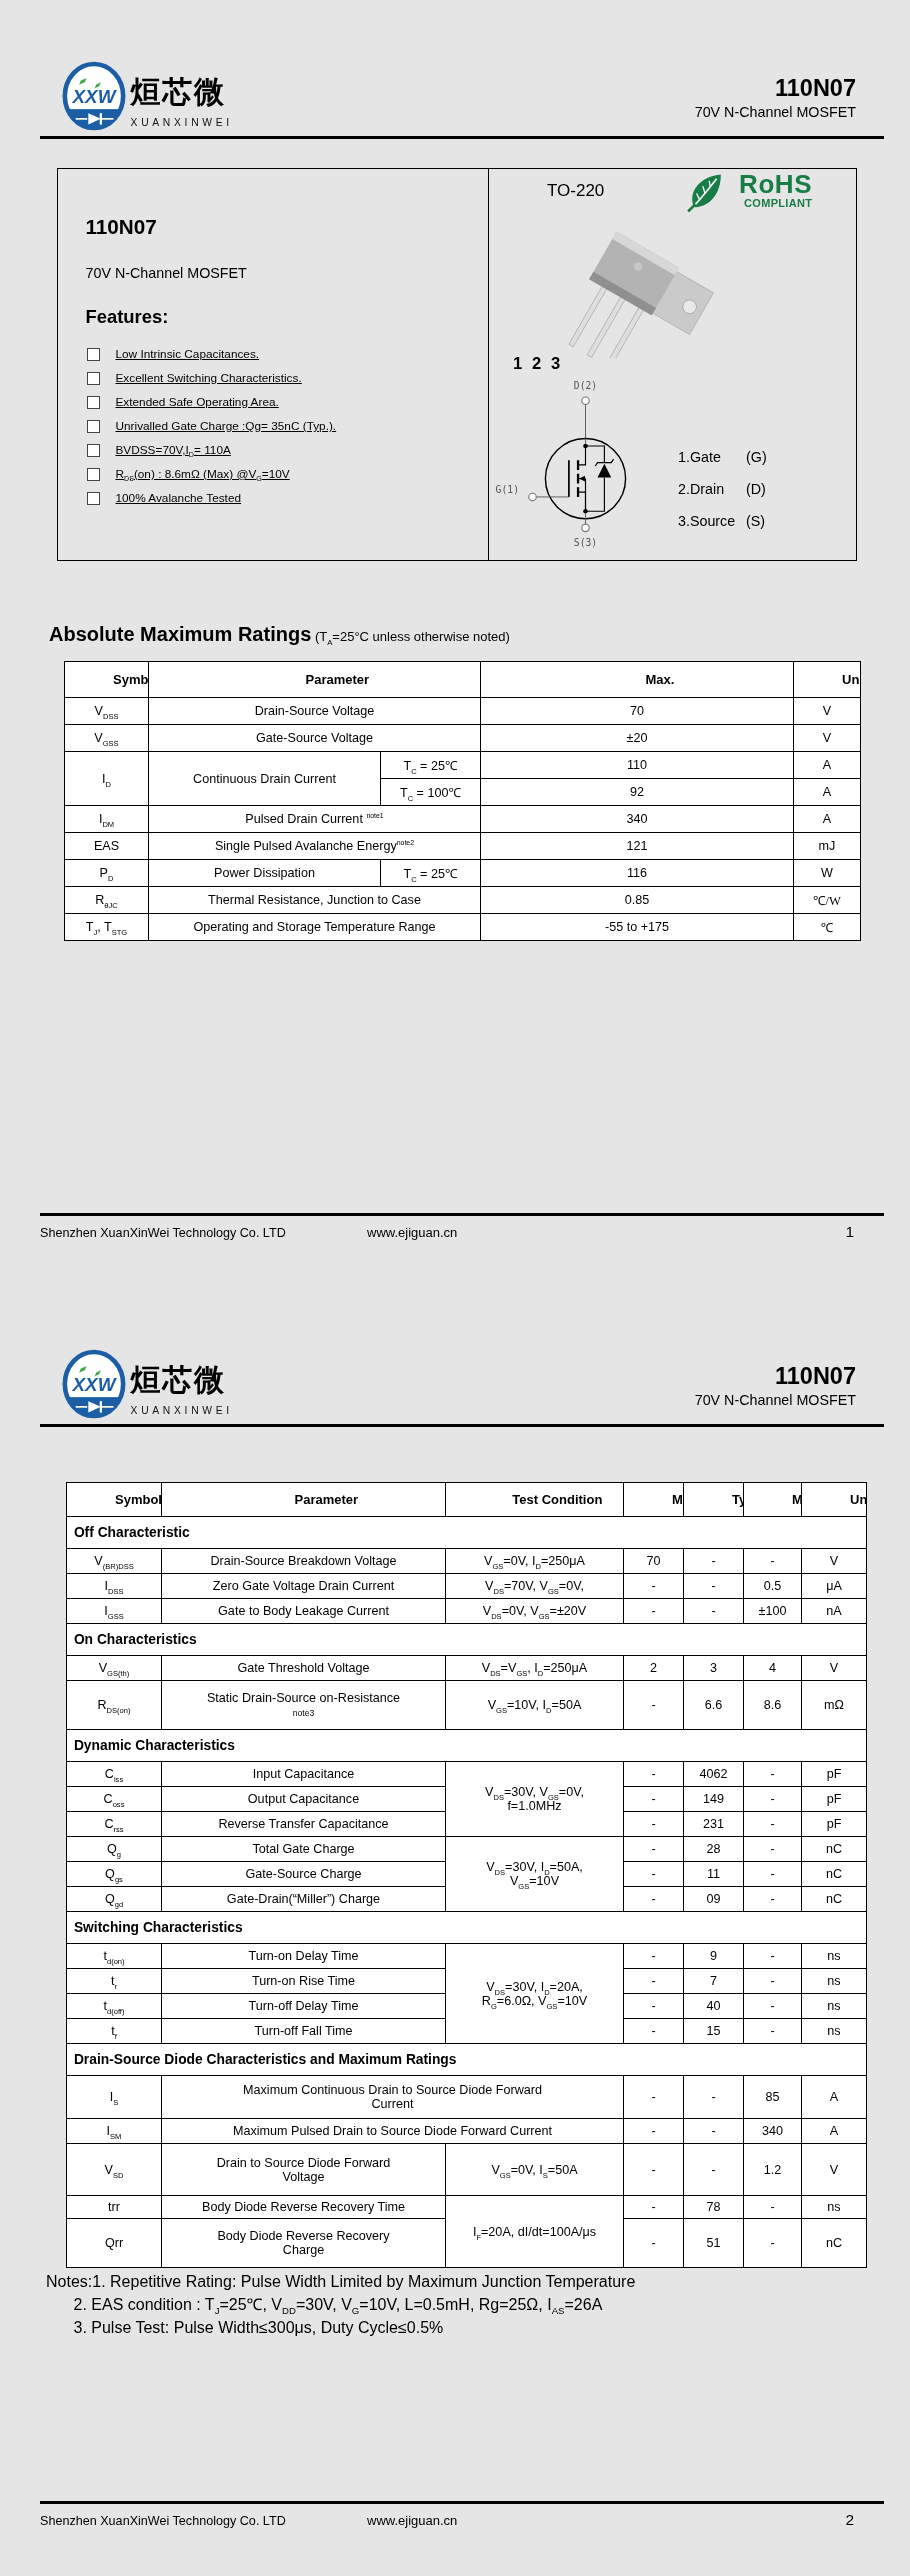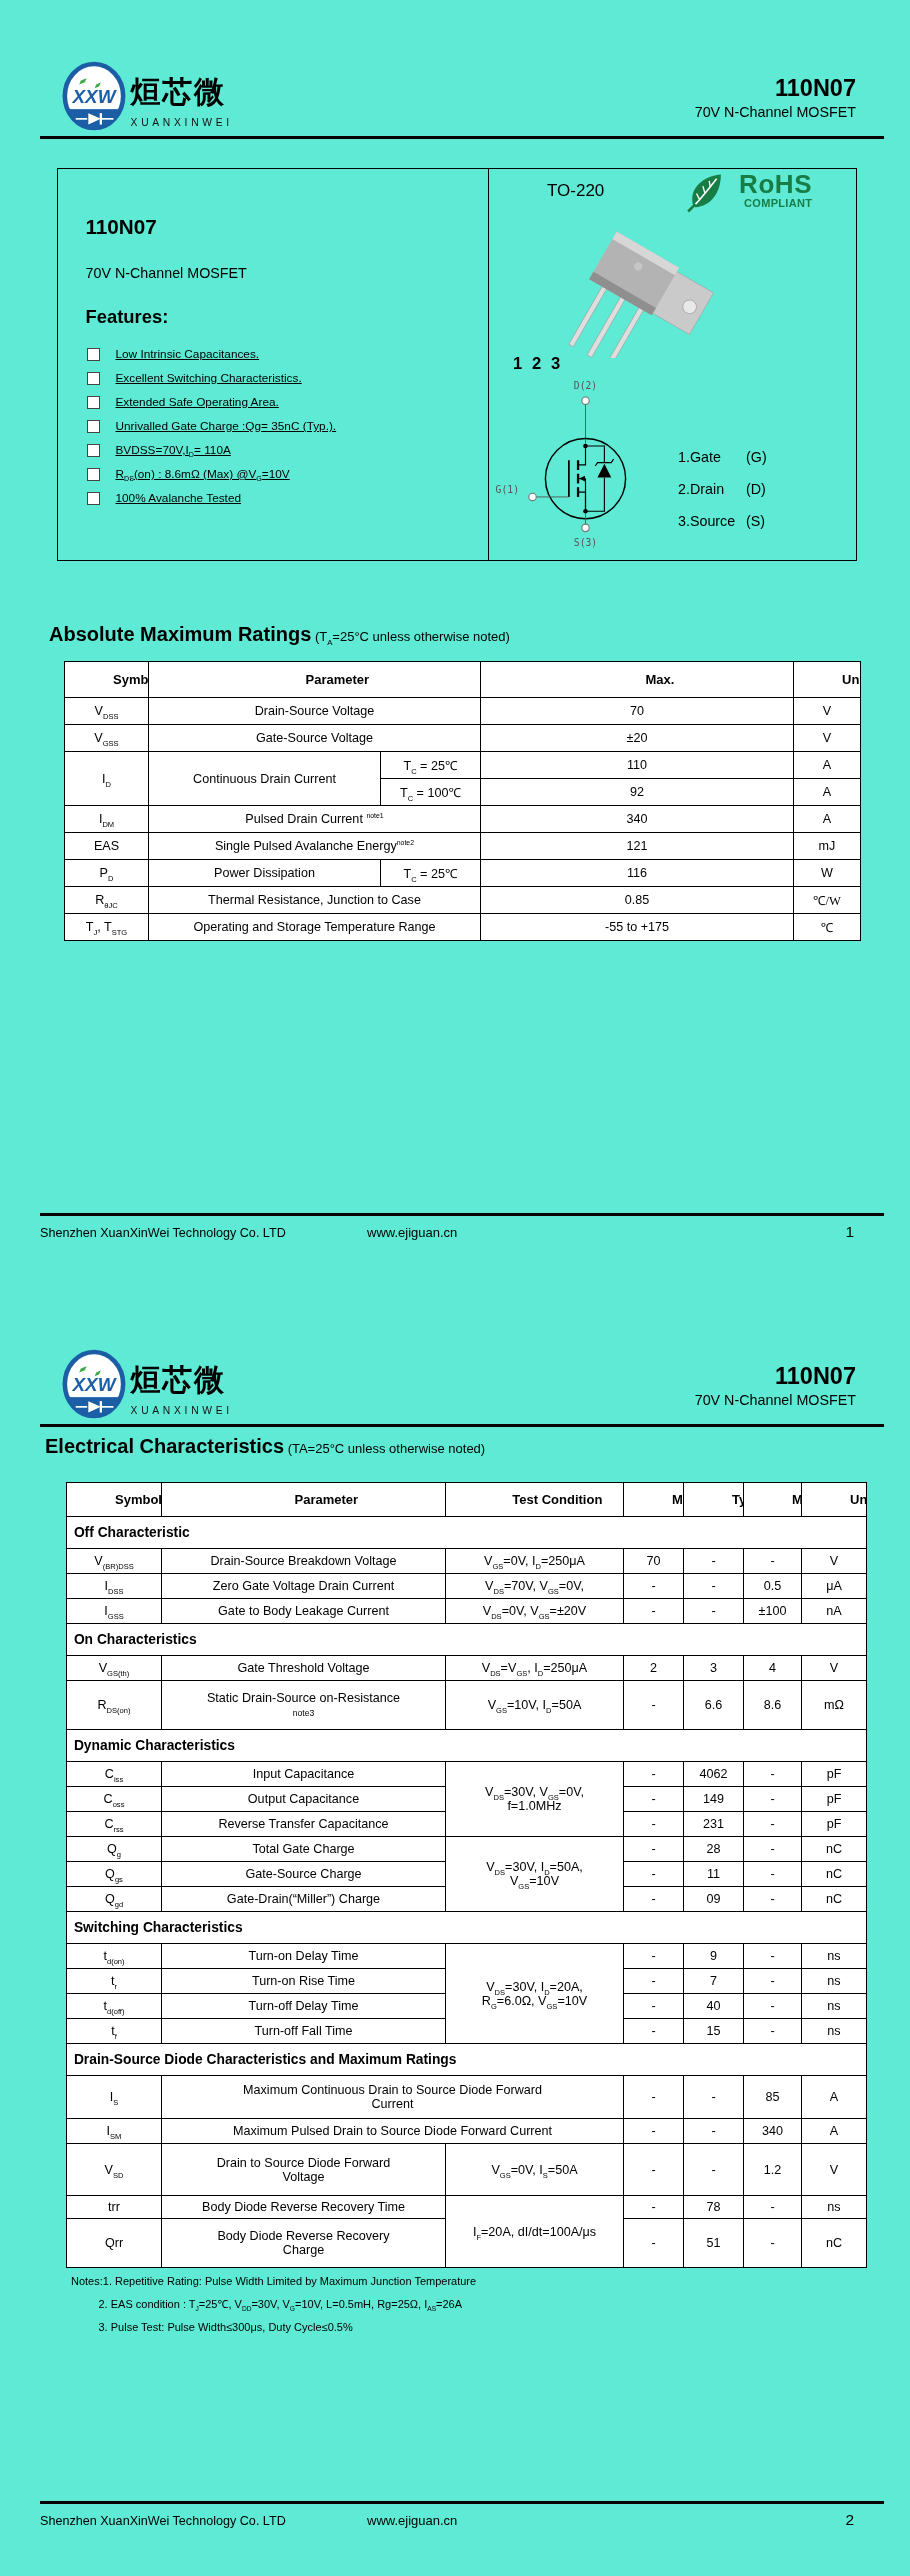--- a/index.html
+++ b/index.html
@@ -1,18 +1,18 @@
 <!DOCTYPE html>
 <html style="font-size:9.2px"><head>
 <meta charset="utf-8">
 <style>
   html,body{margin:0;padding:0;background:#fff;}
   .sheet{position:relative;width:910px;height:2576px;background:#fff;color:#000;
          font-family:"Liberation Sans",sans-serif;overflow:hidden;}
-  .page{position:absolute;left:0;width:910px;height:1288px;background:#5eead4;}
+  .page{position:absolute;left:0;width:910px;height:1288px;background:#e5e5e5;}
   #page1{top:0;} #page2{top:1288px;}
 
   
   .logo{position:absolute;left:62px;top:61px;display:flex;align-items:flex-start;}
   .logo-mark{width:64px;height:70px;flex:0 0 auto;}
   .logo-text{margin-left:4.6px;padding-top:15px;}
   .logo-cn{font-size:30px;font-weight:bold;line-height:1.05;letter-spacing:1.7px;white-space:nowrap;}
   .logo-en{font-size:10.3px;letter-spacing:3.7px;margin-top:9px;color:#111;}
   .logo-xxw{font-family:"Liberation Sans",sans-serif;font-weight:bold;font-style:italic;
             font-size:33px;fill:#1b5ea6;}
@@ -77,21 +77,21 @@
   tr.h85{height:49px !important;} tr.h90{height:52px !important;}
   td.param{text-align:left;padding-left:8px;}
   td.cond{text-align:left;padding-left:6.9px;}
   td.sym{font-size:13px;}
   td.u-serif{font-family:"Liberation Serif",serif;font-size:11.5px;}
   sub{font-size:60%;line-height:0;}
   sup{font-size:55%;line-height:0;}
   .small-note{font-size:8.6px;}
 
   
-  .notes{position:absolute;left:71px;top:982px;font-size:11px;}
+  .notes{position:absolute;left:46px;top:982px;font-size:16px;}
   .note-line{height:23px;line-height:23px;white-space:nowrap;}
   .note-line.indent{padding-left:27.5px;}
 
   
   .foot-rule{top:1213px;}
   .foot-row{position:absolute;left:0;right:0;top:1223px;height:20.7px;}
   .foot-company{position:absolute;left:40px;top:3.4px;font-size:12.6px;}
   .foot-site{position:absolute;left:367px;top:2.3px;font-size:13px;}
   .foot-page{position:absolute;right:56px;top:0;font-size:15.5px;}
 </style>
@@ -344,23 +344,20 @@
         <div class="logo-cn">烜芯微</div>
         <div class="logo-en">XUANXINWEI</div>
       </div>
     </div>
     <div class="hdr-right">
       <div class="part-no">110N07</div>
       <div class="part-sub">70V N-Channel MOSFET</div>
     </div>
     <div class="rule hdr-rule"></div>
 
-    <div class="sec-head" id="ec-head">
-      <span class="sec-title">Electrical Characteristics</span><span class="sec-cond"> (TA=25°C unless otherwise noted)</span>
-    </div>
 
     <table class="data" id="ec-table">
       <colgroup>
           <col style="width:95px">
           <col style="width:284px">
           <col style="width:178px">
           <col style="width:60px">
           <col style="width:60px">
           <col style="width:58px">
           <col style="width:65px">

